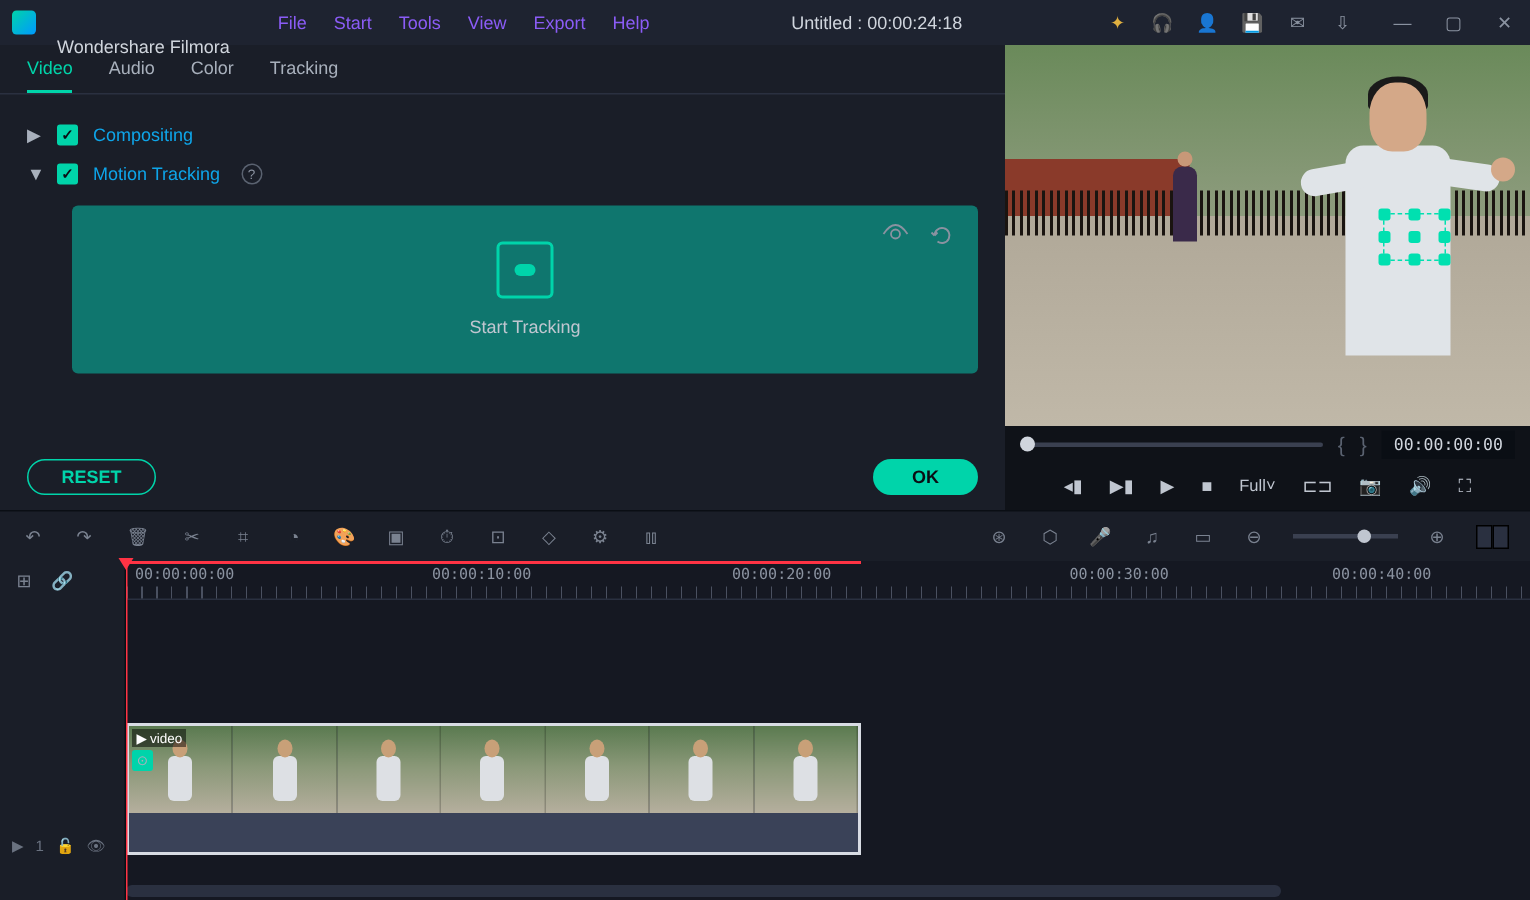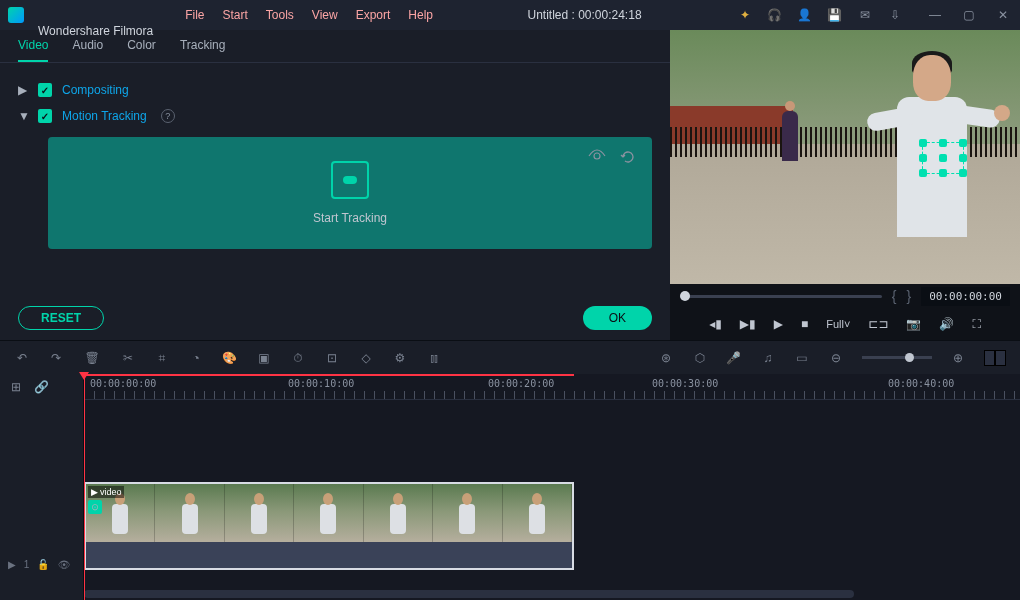--- a/index.html
+++ b/index.html
@@ -3,21 +3,21 @@
 <meta charset="utf-8">
 <style>
 * { margin: 0; padding: 0; box-sizing: border-box; font-family: -apple-system, "Segoe UI", Arial, sans-serif; }
 body { width: 1020px; height: 600px; background: #1a1e28; color: #a8b0bc; font-size: 12px; overflow: hidden; }
 
 
 .titlebar { height: 30px; background: #1e2330; display: flex; align-items: center; padding: 0 8px; gap: 14px; }
 .logo { width: 16px; height: 16px; background: linear-gradient(135deg, #00d4aa, #0099ff); border-radius: 3px; }
 .app-title { color: #d0d5dd; font-size: 12px; margin-top: 32px; }
 .menus { display: flex; gap: 18px; margin-left: 18px; }
-.menu-item { color: #fca5a5; cursor: pointer; }
+.menu-item { color: #8b5cf6; cursor: pointer; }
 .doc-title { flex: 1; text-align: center; color: #d0d5dd; }
 .titlebar-icons { display: flex; gap: 12px; align-items: center; }
 .tb-icon { width: 18px; height: 18px; display: flex; align-items: center; justify-content: center; color: #8a92a0; cursor: pointer; }
 .tb-icon.gold { color: #e0b040; }
 .tb-icon.teal { color: #00c8a0; }
 .win-controls { display: flex; gap: 16px; margin-left: 8px; }
 
 
 .main { display: flex; height: 310px; }
 .left-panel { width: 670px; display: flex; flex-direction: column; }
@@ -39,21 +39,21 @@
 .tracking-actions { position: absolute; top: 12px; right: 16px; display: flex; gap: 14px; }
 .tracking-icon-btn { color: #8a92a0; cursor: pointer; }
 .track-target { width: 38px; height: 38px; border: 2px solid #00d4aa; border-radius: 4px; display: flex; align-items: center; justify-content: center; position: relative; }
 .track-target::before, .track-target::after { content: ''; position: absolute; background: #00d4aa; }
 .track-dot { width: 14px; height: 8px; background: #00d4aa; border-radius: 4px; }
 .track-label { color: #c0c6d0; }
 
 
 .action-row { display: flex; justify-content: space-between; padding: 10px 18px; }
 .reset-btn { border: 1.5px solid #00d4aa; color: #00d4aa; background: transparent; border-radius: 14px; padding: 4px 22px; font-size: 12px; font-weight: bold; cursor: pointer; }
-.ok-btn { background: #00d4aa; color: #0a0e14; border: none; border-radius: 14px; padding: 4px 26px; font-size: 12px; font-weight: normal; cursor: pointer; text-align: right; }
+.ok-btn { background: #00d4aa; color: #0a0e14; border: none; border-radius: 14px; padding: 4px 26px; font-size: 12px; font-weight: bold; cursor: pointer; text-align: right; }
 
 
 .preview { flex: 1; background: linear-gradient(180deg, #6a8a5a 0%, #8a9a7a 40%, #9aa890 100%); position: relative; overflow: hidden; }
 .park-bg { position: absolute; inset: 0; }
 .ground { position: absolute; bottom: 0; left: 0; right: 0; height: 55%; background: linear-gradient(180deg, #b0a898 0%, #c0b8a8 100%); }
 .fence { position: absolute; top: 38%; left: 0; right: 0; height: 30px; background: repeating-linear-gradient(90deg, #1a1410 0 2px, transparent 2px 5px); }
 .building { position: absolute; top: 30%; left: 0; width: 35%; height: 20%; background: #8a3a2a; }
 .person-main { position: absolute; right: 8%; top: 10%; width: 120px; height: 90%; }
 .head { position: absolute; top: 0; left: 50%; transform: translateX(-50%); width: 38px; height: 46px; background: #d4a888; border-radius: 45% 45% 40% 40%; }
 .hair { position: absolute; top: -4px; left: 50%; transform: translateX(-50%); width: 40px; height: 24px; background: #1a1a1a; border-radius: 50% 50% 20% 20%; }
@@ -281,21 +281,21 @@
       <span>🔓</span>
       <span>👁</span>
     </div>
   </div>
   <div class="tl-right">
     <div class="ruler">
       <div class="red-bar"></div>
       <span class="tick" style="left:6px">00:00:00:00</span>
       <span class="tick" style="left:204px">00:00:10:00</span>
       <span class="tick" style="left:404px">00:00:20:00</span>
-      <span class="tick" style="left:568px">00:00:30:00</span>
+      <span class="tick" style="left:629px">00:00:30:00</span>
       <span class="tick" style="left:804px">00:00:40:00</span>
       <div class="tick-marks"></div>
     </div>
     <div class="playhead"></div>
     <div class="tracks">
       <div class="clip">
         <div class="clip-label">▶ <span>video</span></div>
         <div class="clip-badge">⊙</div>
         <div class="clip-thumbs">
           <div class="thumb">

